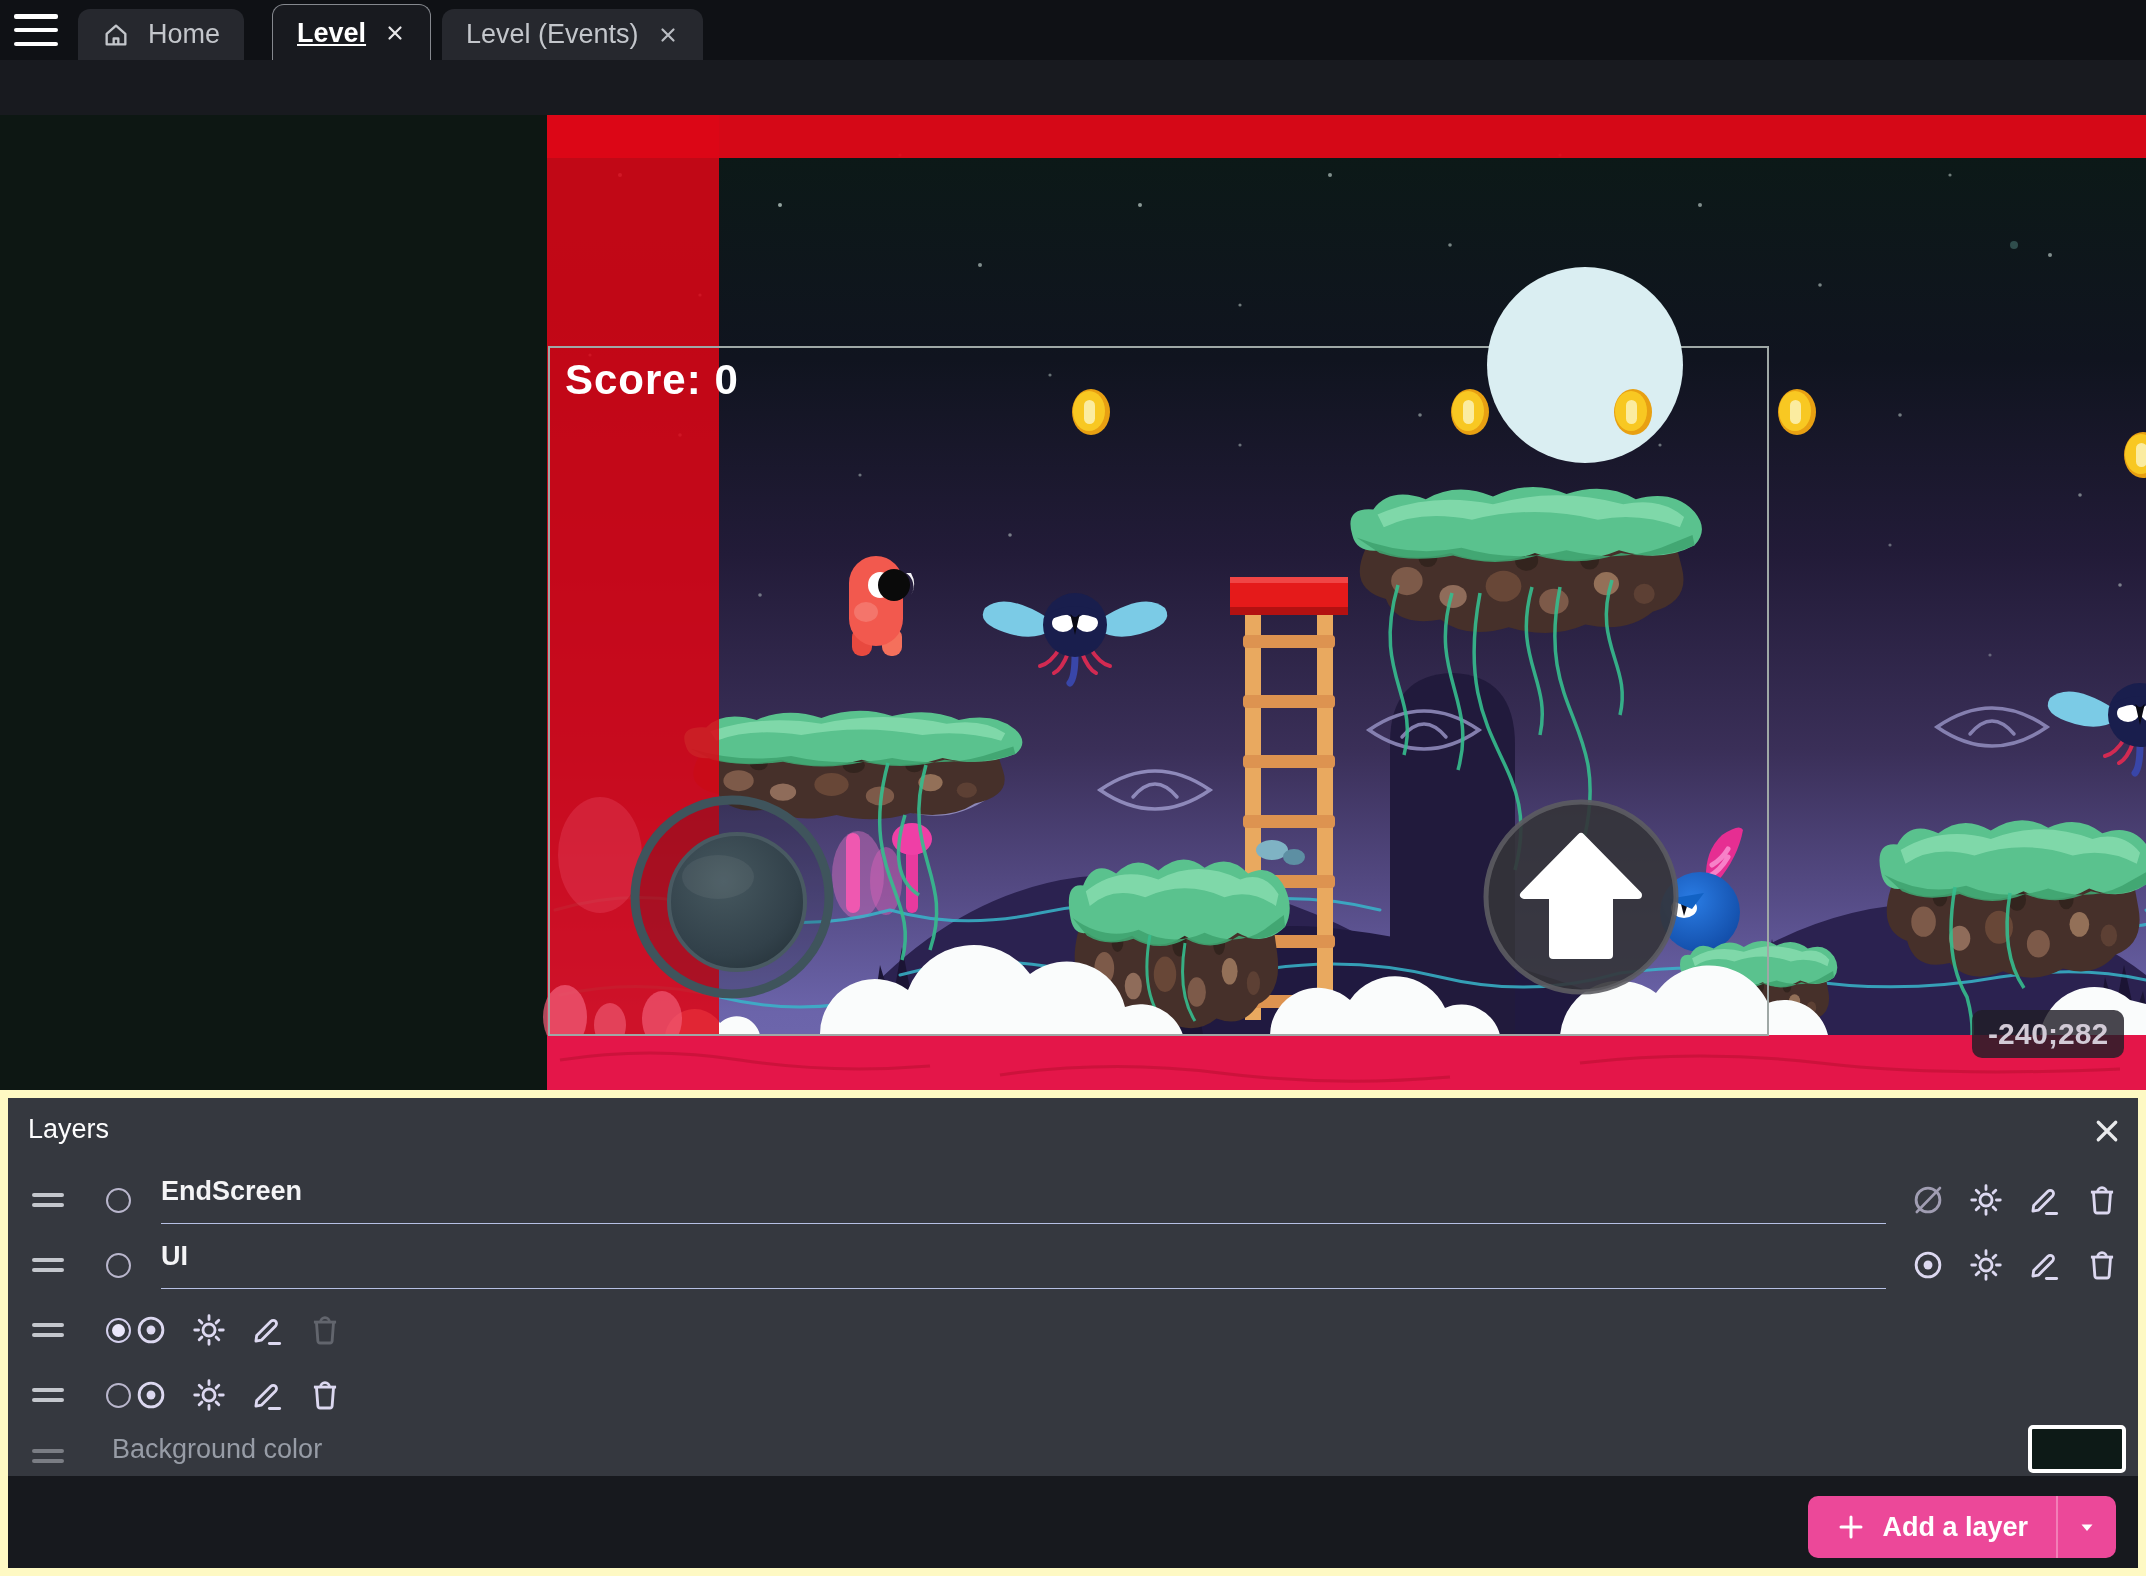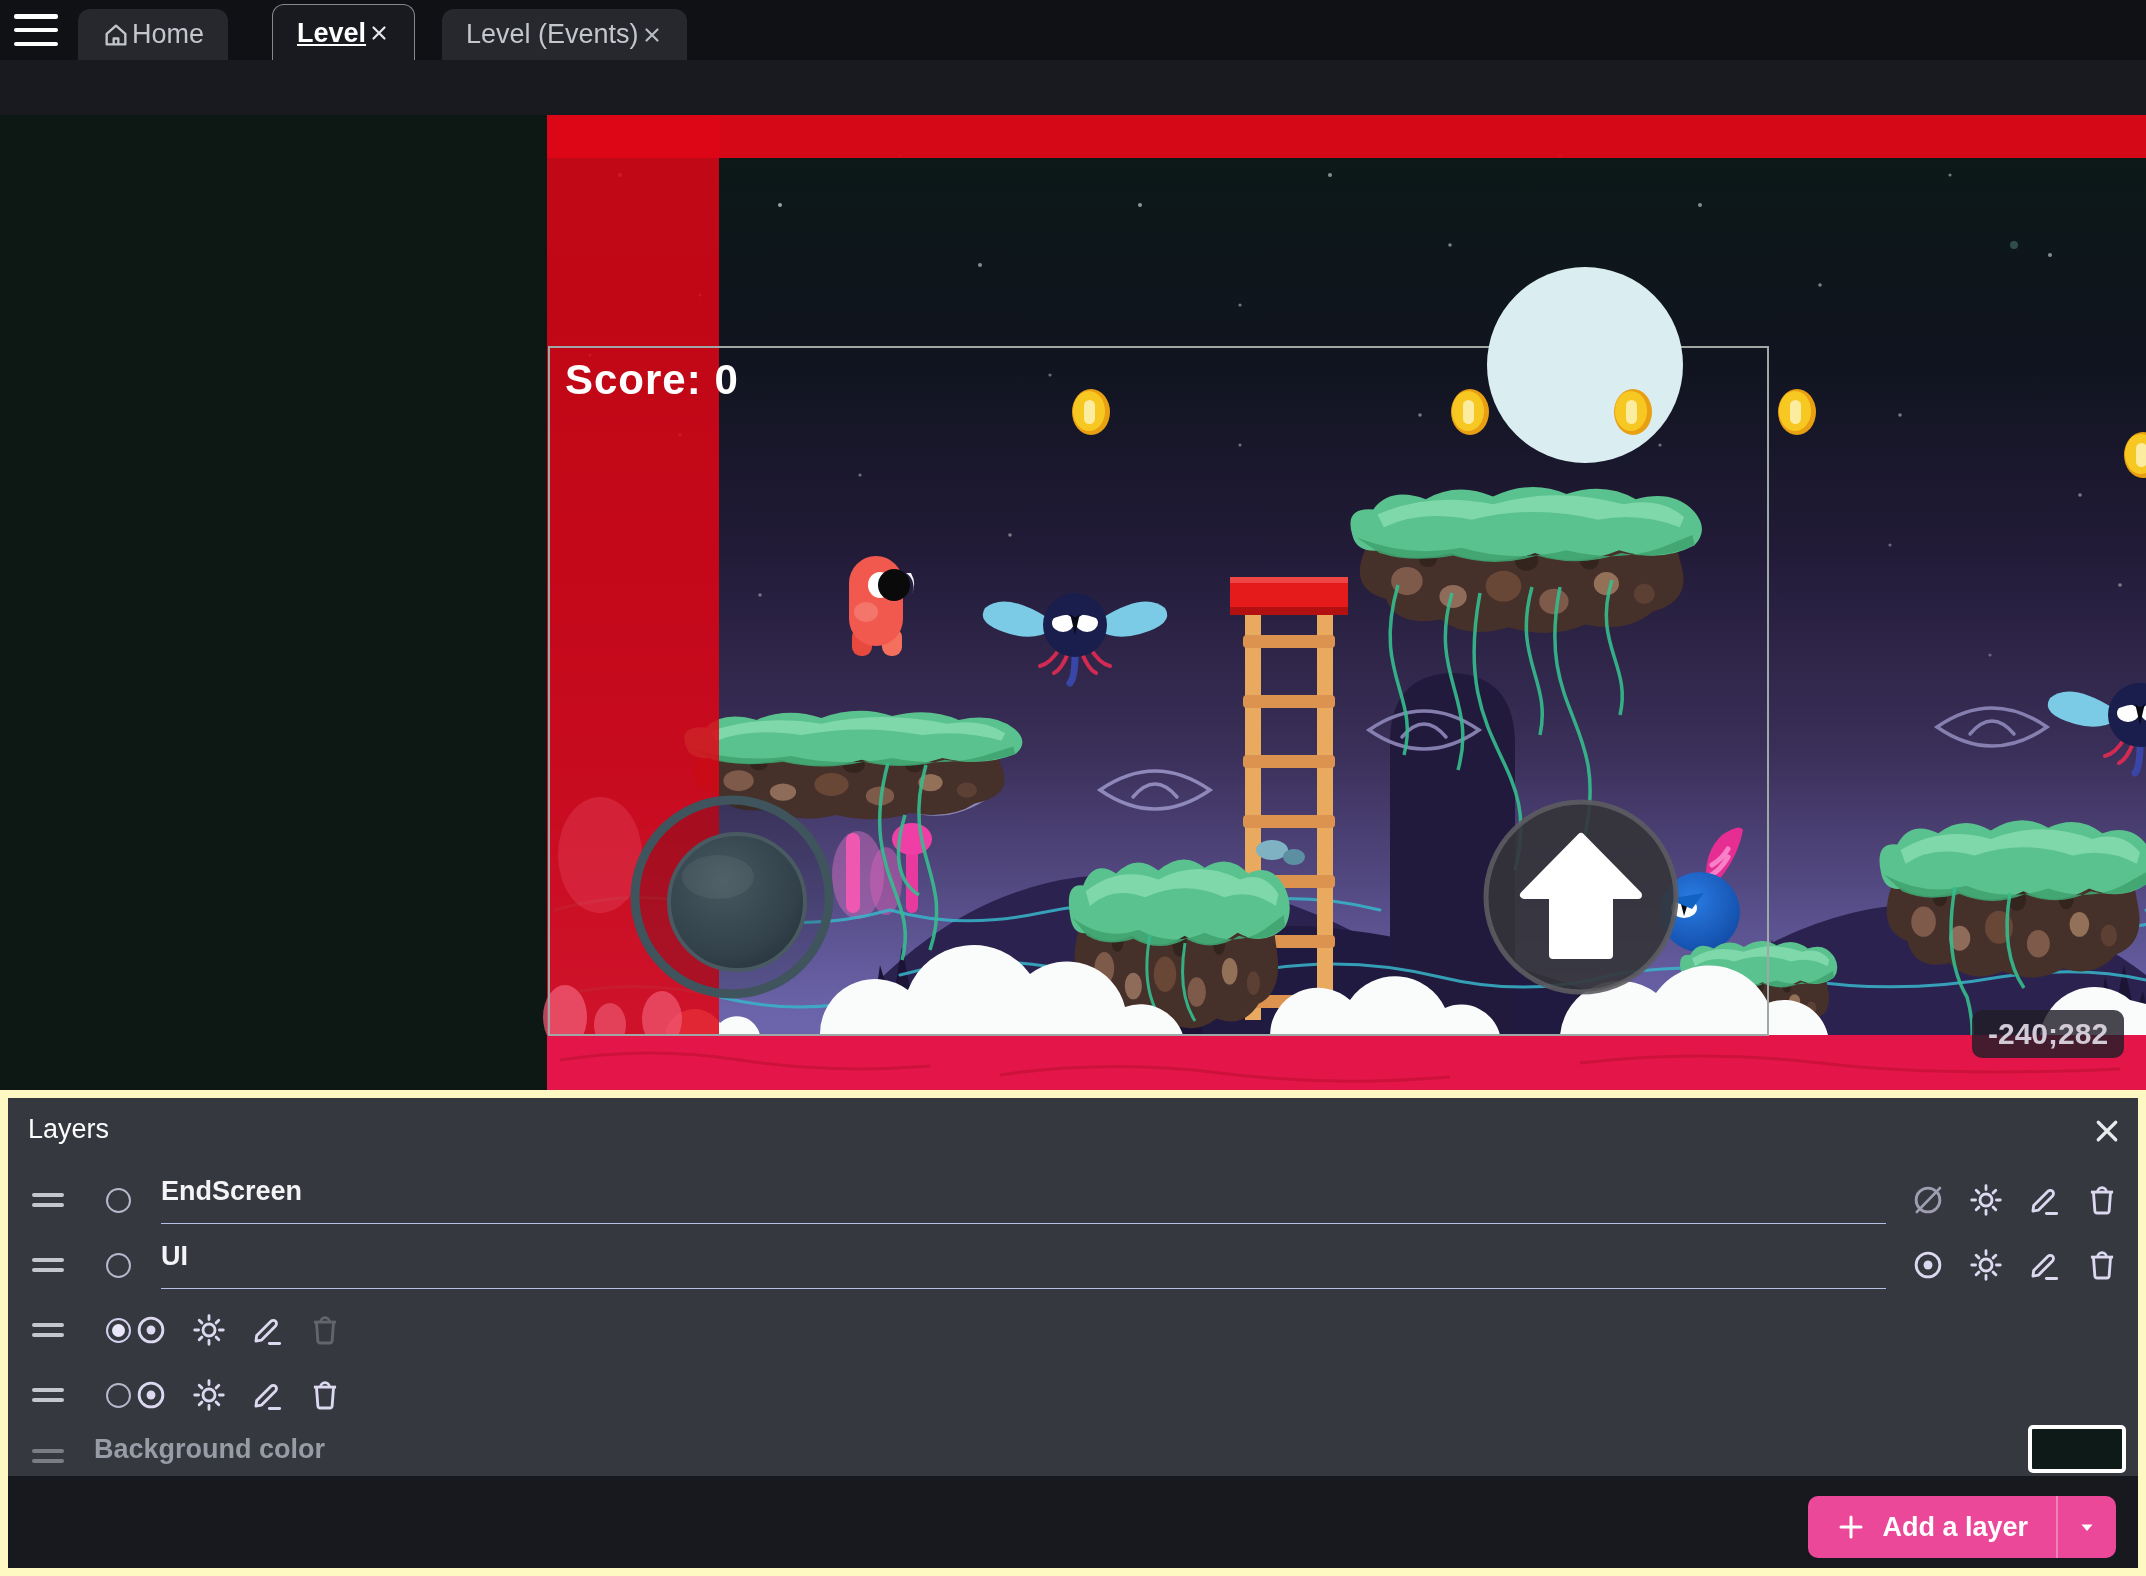--- a/index.html
+++ b/index.html
@@ -4,21 +4,21 @@
 <style>
   html,body{margin:0;padding:0;background:#0d1713;}
   body{width:2146px;height:1576px;position:relative;overflow:hidden;
        font-family:"Liberation Sans","DejaVu Sans",sans-serif;color:#e9eaec;}
   .abs{position:absolute;}
 
   
   #tabbar{top:0;left:0;width:2146px;height:60px;background:#0f1115;}
   #hamburger{left:14px;top:14px;width:44px;height:32px;display:flex;flex-direction:column;justify-content:space-between;cursor:pointer;}
   #hamburger span{height:4.5px;background:#ffffff;border-radius:2px;}
-  .tab{display:flex;align-items:center;gap:2px;padding:0 24px;border-radius:12px 12px 0 0;font-size:27px;}
+  .tab{display:flex;align-items:center;gap:18px;padding:0 24px;border-radius:12px 12px 0 0;font-size:27px;}
   .tab.inactive{background:#26282e;color:#c3c6cb;top:9px;height:51px;}
   .tab.active{background:#181a1f;color:#ffffff;top:4px;height:56px;border:1.5px solid #85888e;border-bottom:none;font-weight:bold;}
   .tab .x{width:22px;height:22px;}
 
   
   #toolbar{top:60px;left:0;width:2146px;height:55px;background:#181a1f;}
   .tbicon{top:74px;width:36px;height:36px;}
   .sep{top:70px;width:2px;height:42px;background:#3a3e46;}
   #previewBtn{left:845px;top:71px;height:44px;display:flex;align-items:stretch;border:2px solid #8d9095;border-radius:10px;color:#f1f1f4;}
   #previewBtn .main{display:flex;align-items:center;gap:16px;padding:0 26px;font-size:27px;font-weight:bold;}
@@ -40,21 +40,21 @@
   .drag i{display:block;height:4px;background:#c4c7cd;border-radius:2px;}
   .drag.dim i{background:#7a7d84;}
   .radio{width:25px;height:25px;border-radius:50%;border:2.5px solid #b9b6cc;margin-left:42px;position:relative;box-sizing:border-box;}
   .radio.sel{border-color:#d3cfec;}
   .radio.sel::after{content:"";position:absolute;inset:4px;border-radius:50%;background:#e9e6fa;}
   .namefield{flex:1;margin-left:30px;margin-right:22px;padding-bottom:16px;border-bottom:1.5px solid #b6c0e4;font-size:27px;font-weight:600;color:#f4f4f6;}
   .namefield.ghost{color:#8a8f9a;font-weight:400;border-bottom:2px dotted #c9cdd6;}
   .rowicons{display:flex;gap:18px;margin-right:2px;}
   .icbtn{width:40px;height:40px;display:flex;align-items:center;justify-content:center;cursor:pointer;}
   #bgColorRow{left:14px;right:14px;top:330px;height:56px;display:flex;align-items:center;}
-  #bgColorRow .label{flex:1;margin-left:30px;margin-right:120px;padding-bottom:12px;border-bottom:2px dotted #d0d3da;font-size:27px;color:#979ca6;font-weight:bold;}
+  #bgColorRow .label{flex:1;margin-left:48px;margin-right:120px;padding-bottom:12px;border-bottom:2px dotted #d0d3da;font-size:27px;color:#979ca6;}
   #swatch{right:12px;top:327px;width:90px;height:40px;border:4px solid #ffffff;border-radius:5px;background:#0d1a17;}
   #panelFooter{left:0;right:0;top:378px;bottom:0;background:#17191e;}
   #addLayerBtn{position:absolute;right:22px;top:20px;height:62px;display:flex;align-items:stretch;background:#ec4899;border-radius:10px;color:#fff;overflow:hidden;}
   #addLayerBtn .main{display:flex;align-items:center;gap:16px;padding:0 28px;font-size:27px;font-weight:bold;}
   #addLayerBtn .divider{width:2px;background:rgba(255,255,255,.3);}
   #addLayerBtn .arrow{width:58px;display:flex;align-items:center;justify-content:center;}
 
   svg.ic{display:block;}
 </style>
 </head>

